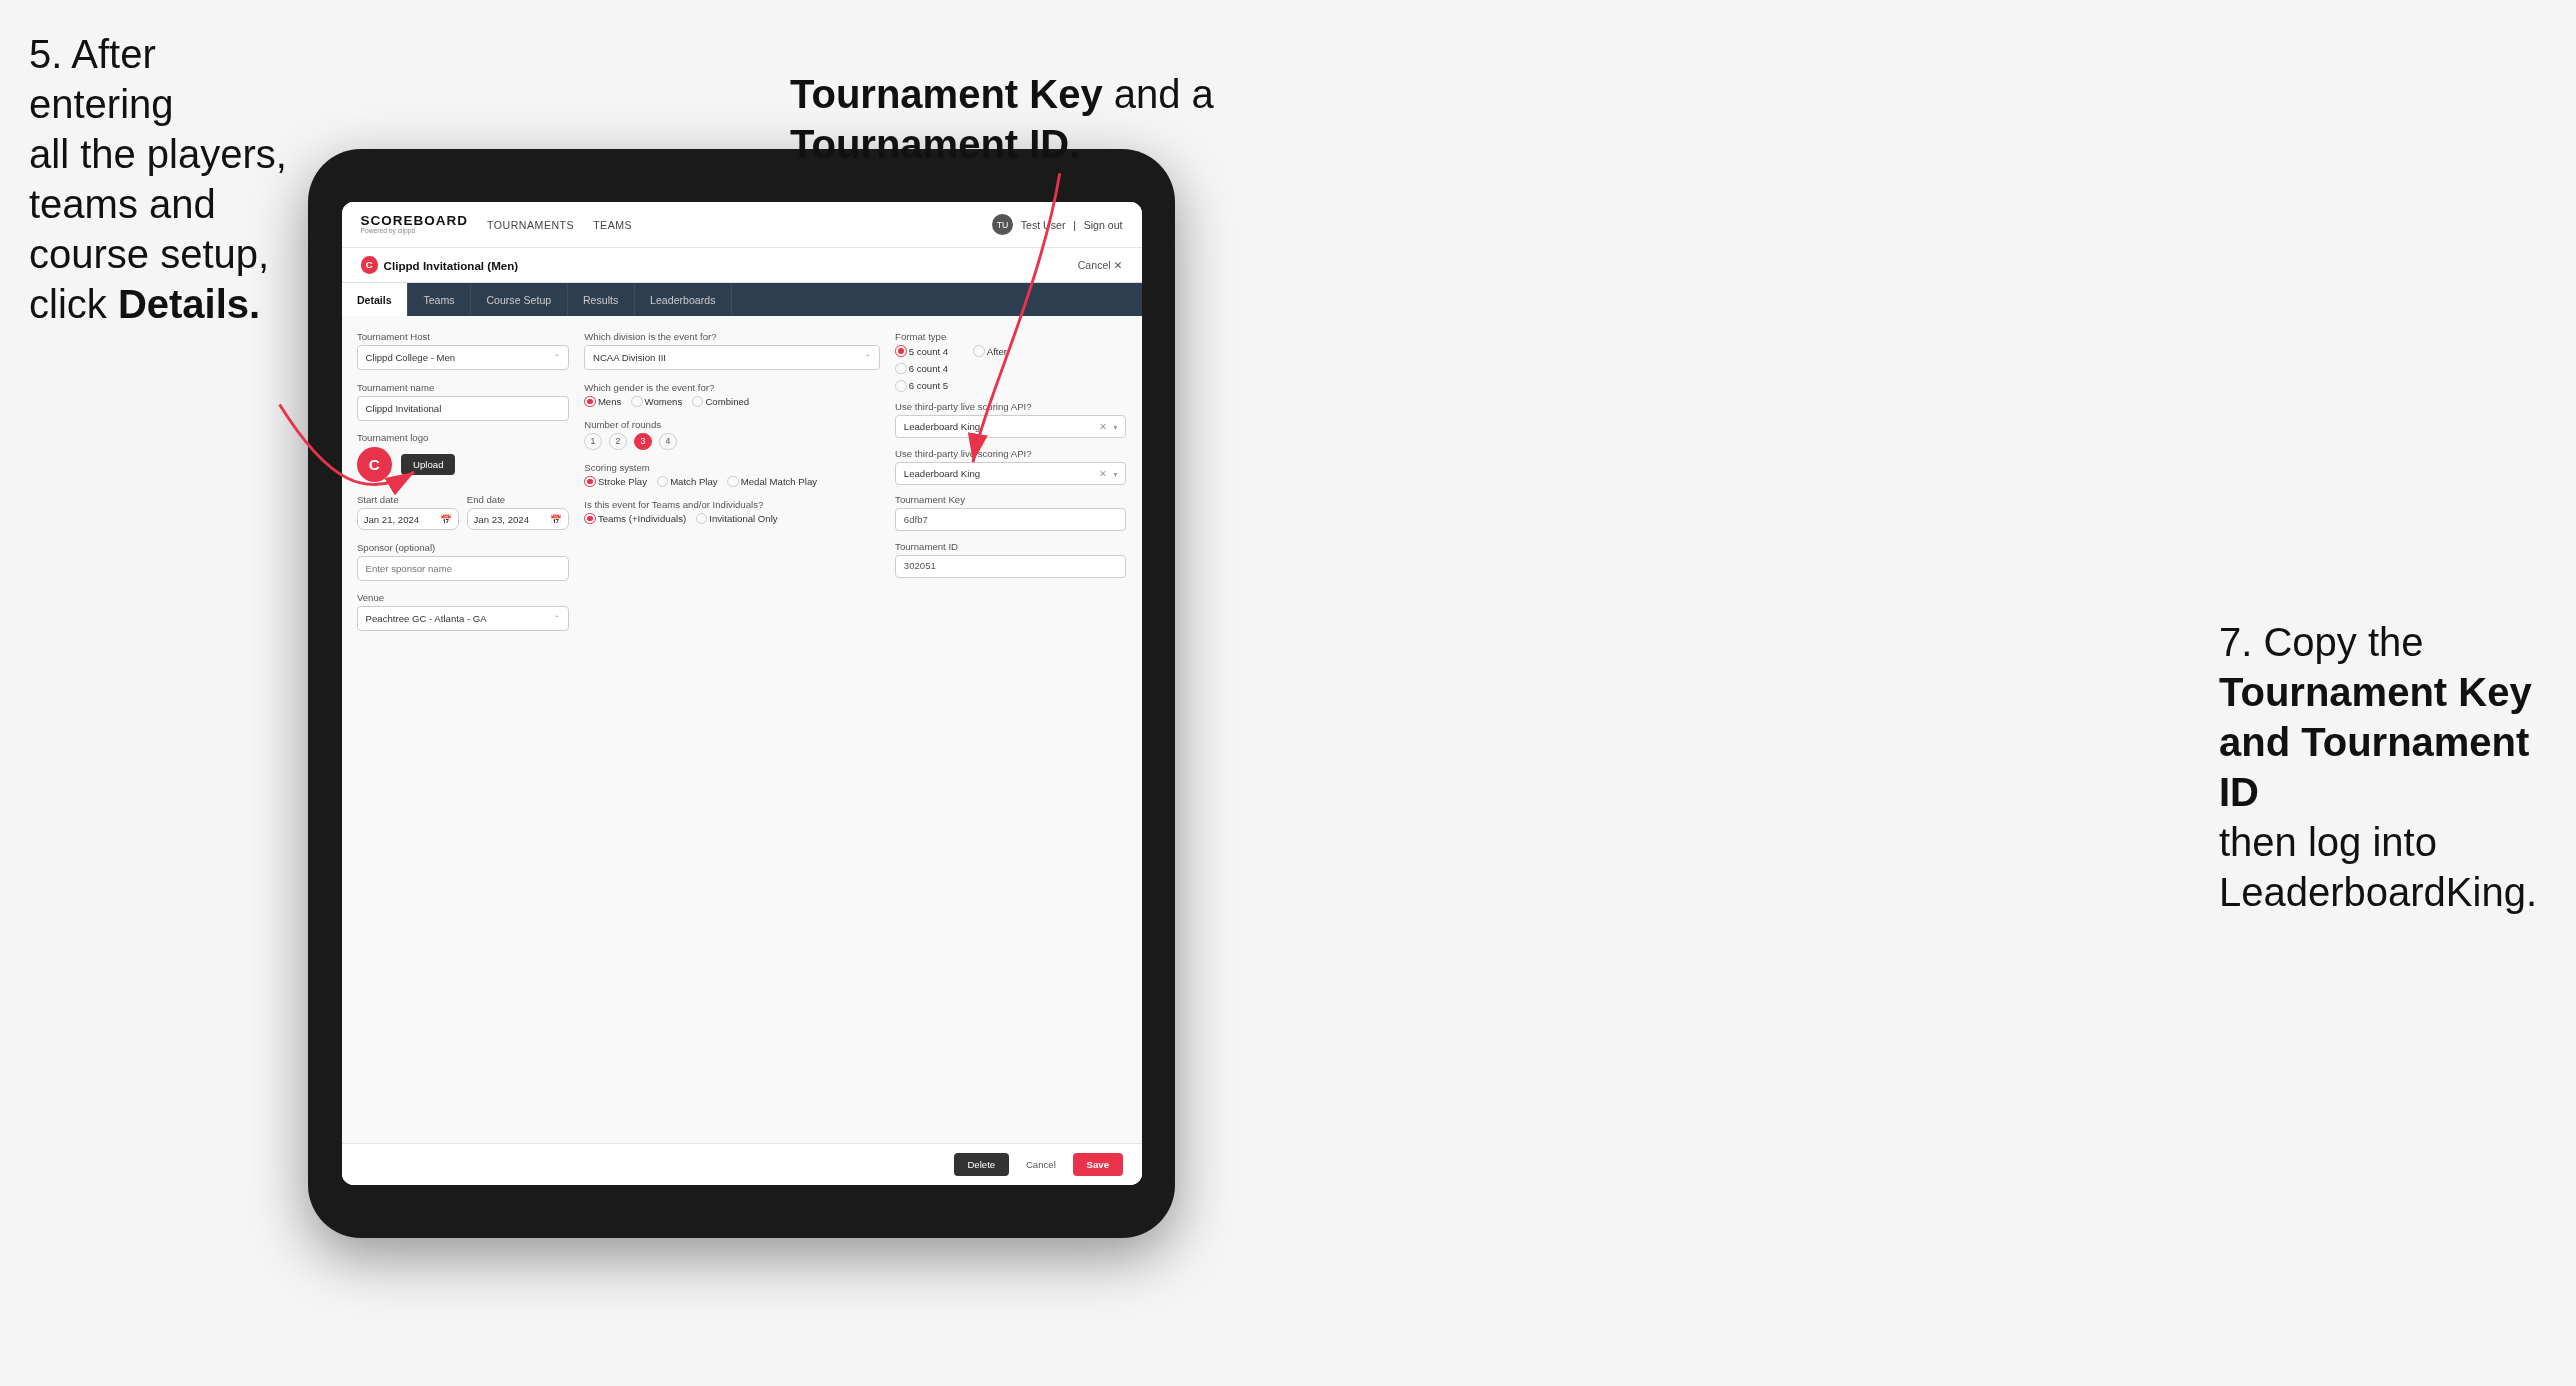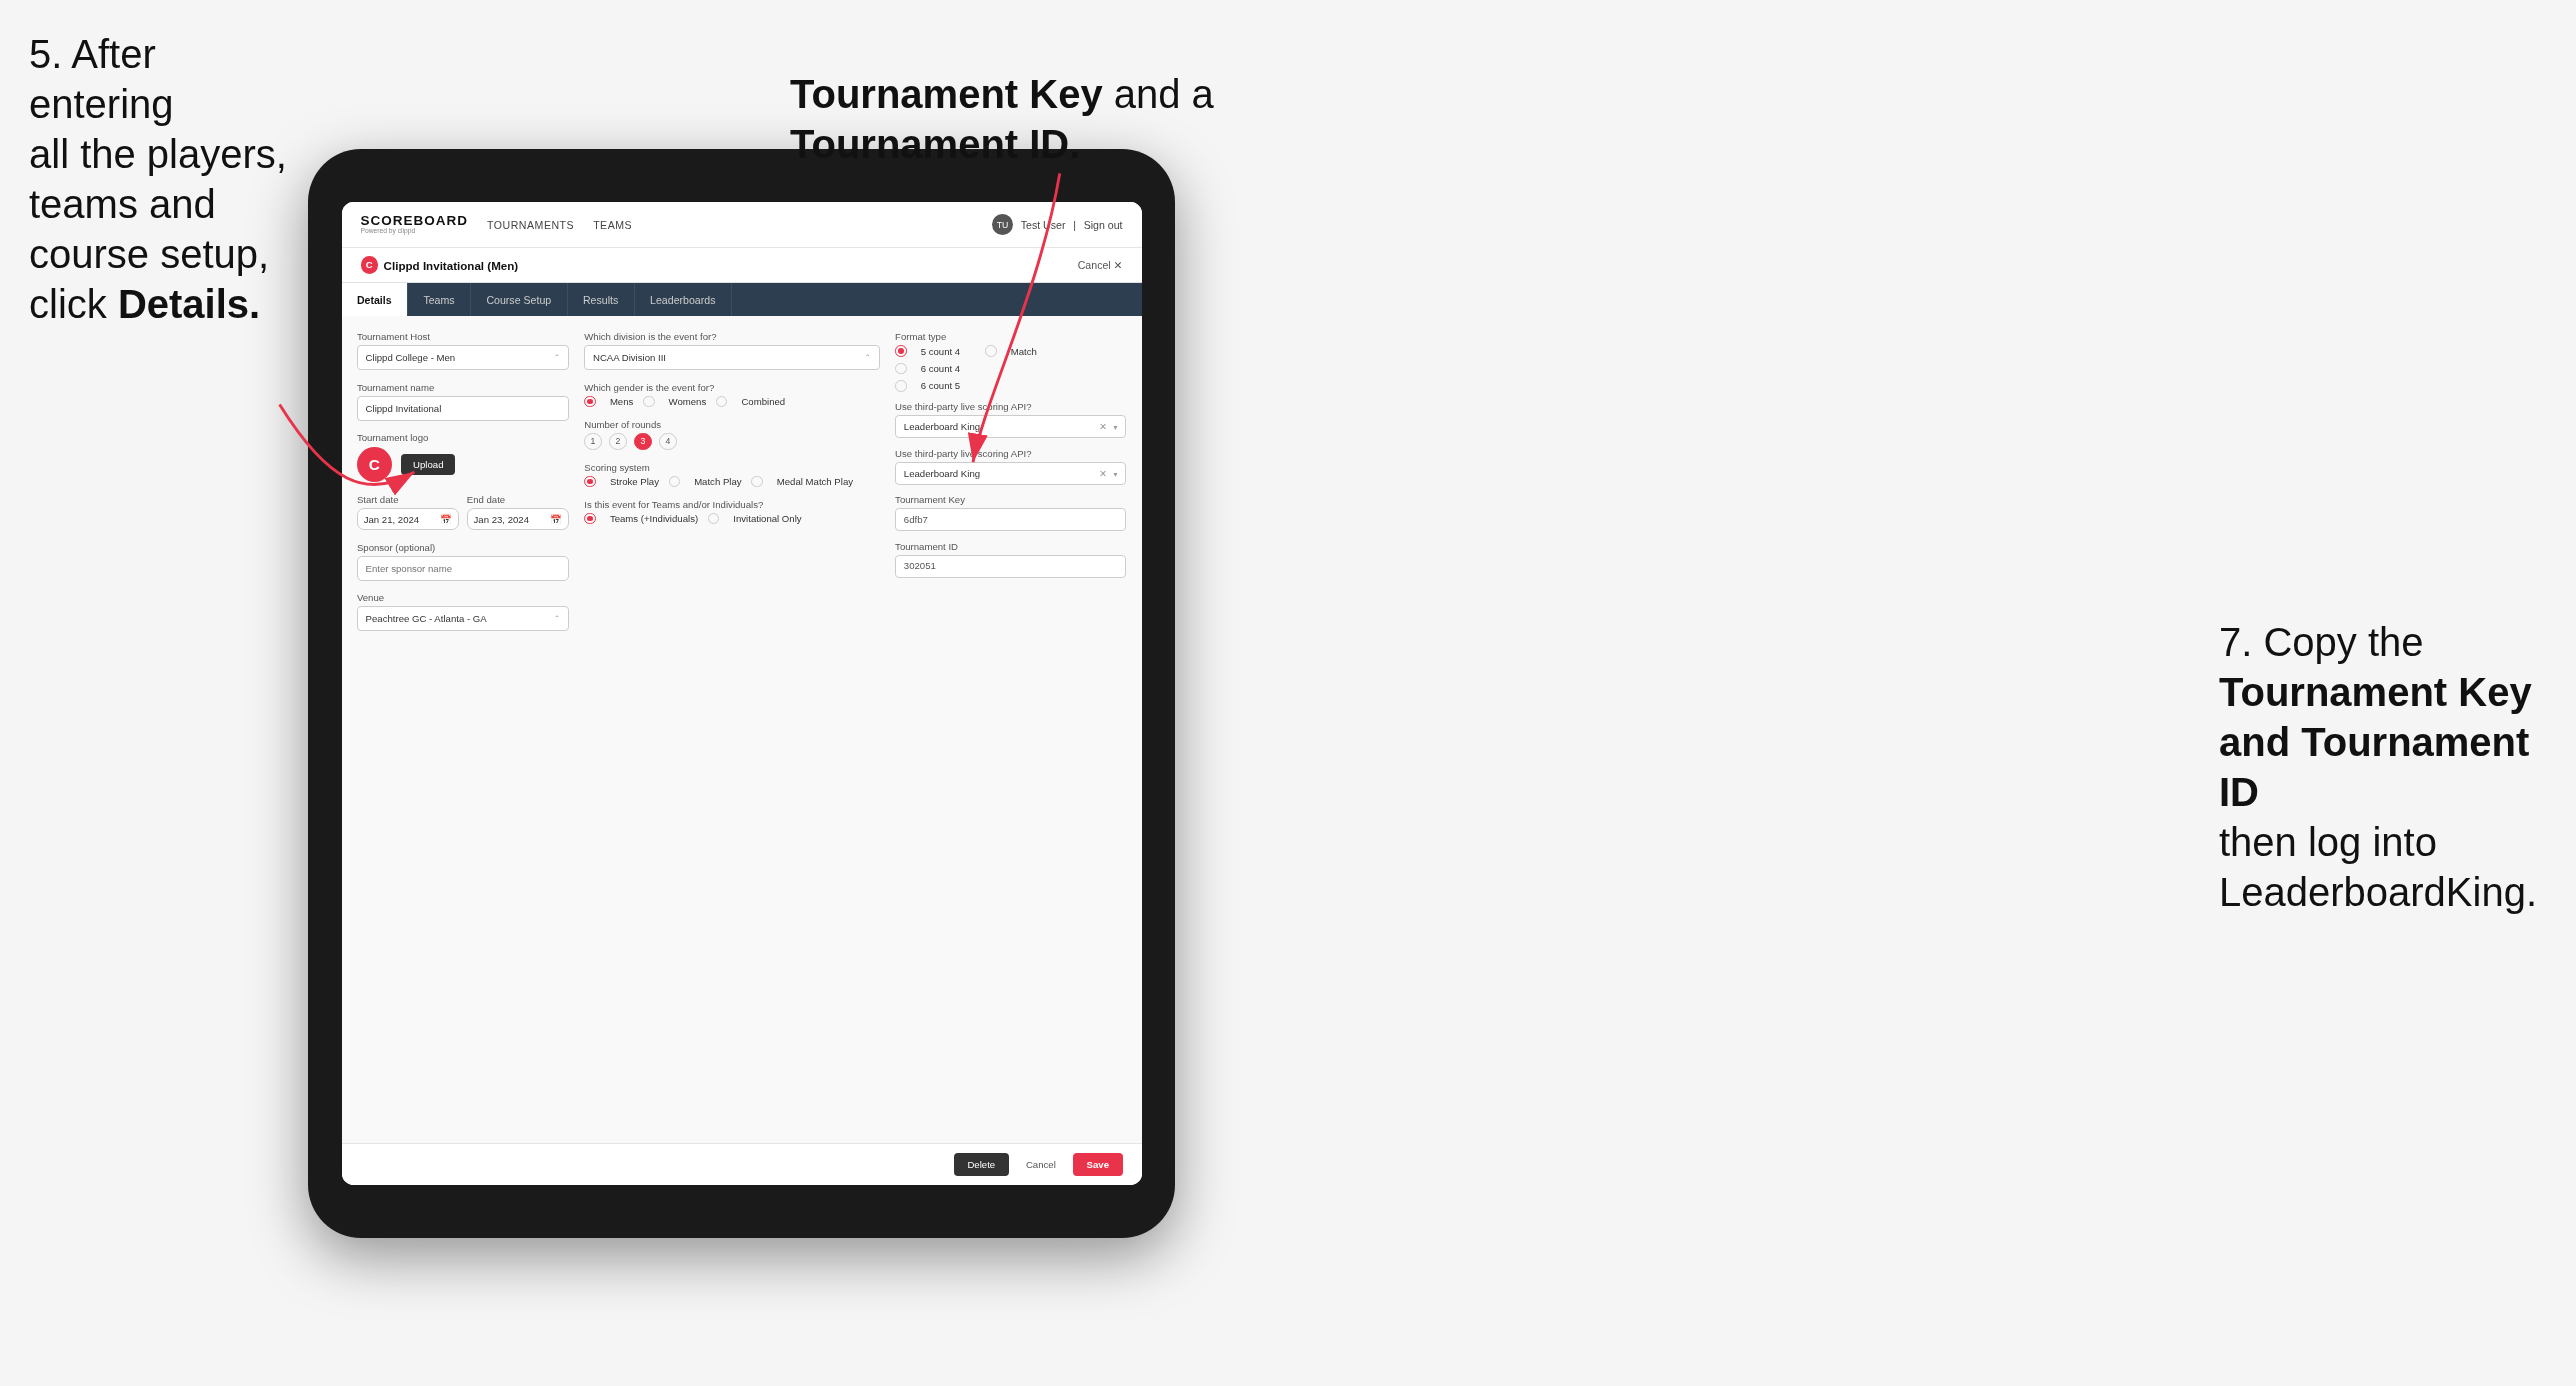--- a/index.html
+++ b/index.html
@@ -290,21 +290,21 @@
     
     .radio-group {
       display: flex;
       gap: 9.6px;
       align-items: center;
       flex-wrap: wrap;
     }
     .radio-item {
       display: flex;
       align-items: center;
-      gap: 14px;
+      gap: 2px;
       font-size: 9.6px;
       color: #333;
     }
     .radio-btn {
       width: 11.6px; height: 11.6px;
       border: 1.9px solid #ccc;
       border-radius: 50%;
       display: flex; align-items: center; justify-content: center;
       flex-shrink: 0;
     }
@@ -597,21 +597,21 @@
         <div>
           <div class="field-label">Format type</div>
           <div class="format-radio-group">
             <div class="format-row">
               <label class="radio-item">
                 <div class="radio-btn checked"></div>
                 <span>5 count 4</span>
               </label>
               <label class="radio-item" style="margin-left:9.6px;">
                 <div class="radio-btn"></div>
-                <span>Match</span>
+                <span>After</span>
               </label>
             </div>
             <label class="radio-item">
               <div class="radio-btn"></div>
               <span>6 count 4</span>
             </label>
             <label class="radio-item">
               <div class="radio-btn"></div>
               <span>6 count 5</span>
             </label>

